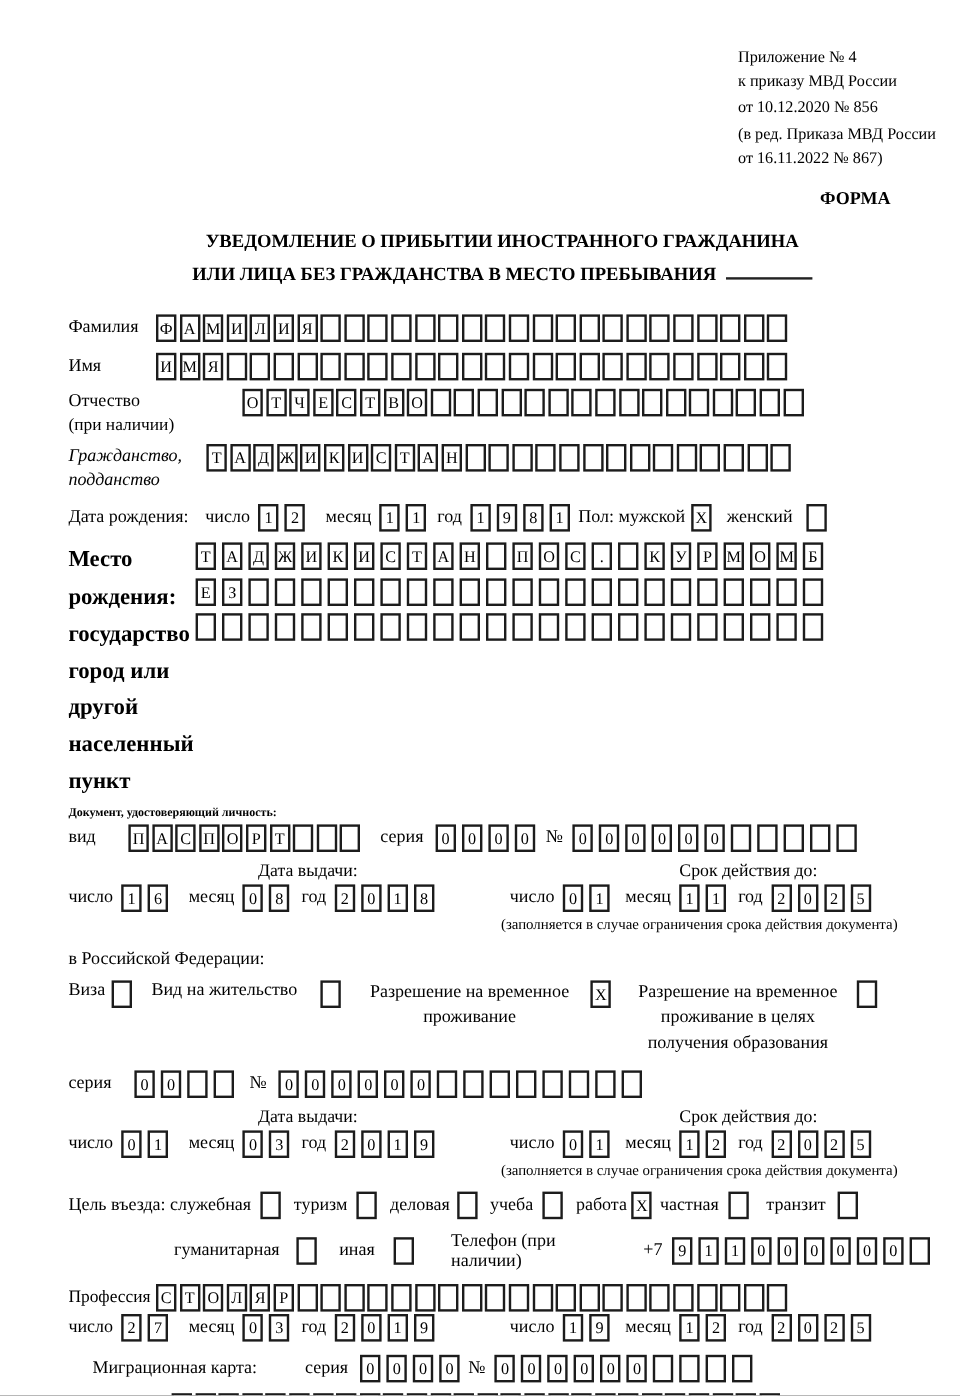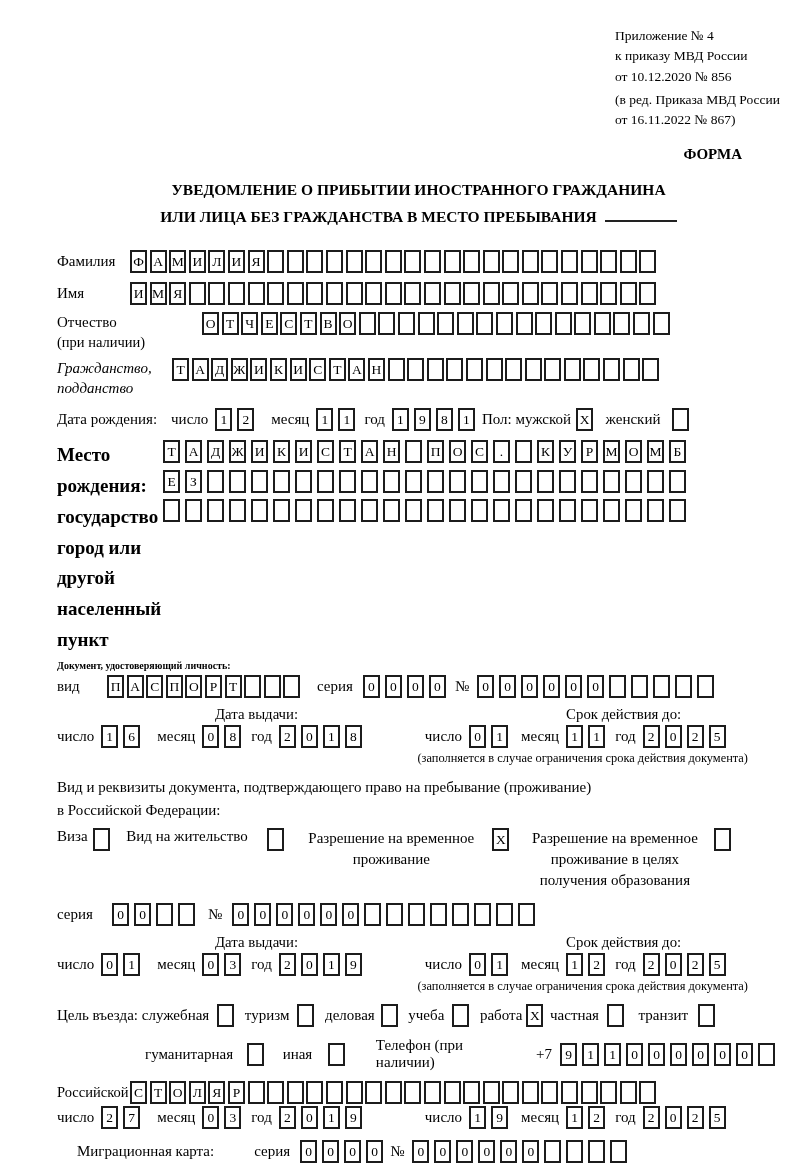--- a/index.html
+++ b/index.html
@@ -1,20 +1,20 @@
 <!DOCTYPE html>
 <html><head>
 <meta charset="utf-8">
 <style>
   * { margin:0; padding:0; box-sizing:border-box; }
   html,body { background:#888; }
   .page {
     width:800px; height:1163px; margin:0 auto; background:#fff; color:#000;
     font-family:"Liberation Serif", serif; font-size:15px;
-    padding:26px 20px 10px 57px; overflow:hidden; position:relative;
+    padding:38px 20px 10px 57px; overflow:hidden; position:relative;
   }
   .annex { width:200px; margin-left:558px; font-size:13.5px; line-height:1.5; }
   .annex .sub { margin-top:3px; }
   .forma { text-align:right; padding-right:38px; font-weight:bold; font-size:15px; margin-top:16px; }
   .title { text-align:center; font-weight:bold; font-size:15.5px; line-height:1.7; margin-top:14px; }
   .blankline { display:inline-block; width:72px; border-bottom:2.5px solid #222; height:13px; margin-left:8px; }
   .sect { font-weight:bold; font-size:14.6px; margin-top:24px; }
 
   .row { display:flex; align-items:center; margin-top:9px; }
   .row.top { align-items:flex-start; }
@@ -385,21 +385,20 @@
     <span class="cells wide">
         <span class="cell">2</span>
         <span class="cell">0</span>
         <span class="cell">2</span>
         <span class="cell">5</span>
       </span>
   </div>
   <div class="note-r">(заполняется в случае ограничения срока действия документа)</div>
 
   <div class="para">
-    <div>Вид и реквизиты документа, подтверждающего право на пребывание (проживание)</div>
     <div>в Российской Федерации:</div>
   </div>
 
   <div class="row top" style="margin-top:6px;">
     <span class="opt">
       <span class="optlbl">Виза</span>
       <span class="cells">
           <span class="cell"></span>
         </span>
     </span>
@@ -548,21 +547,21 @@
         <span class="cell">0</span>
         <span class="cell">0</span>
         <span class="cell">0</span>
         <span class="cell">0</span>
         <span class="cell">0</span>
         <span class="cell"></span>
       </span>
   </div>
 
   <div class="row" style="margin-top:10px;">
-    <span class="lbl" style="width:73px; font-size:14.5px;">Российской</span>
+    <span class="lbl" style="width:73px; font-size:14.5px;">Профессия</span>
     <span class="cells">
         <span class="cell">С</span>
         <span class="cell">Т</span>
         <span class="cell">О</span>
         <span class="cell">Л</span>
         <span class="cell">Я</span>
         <span class="cell">Р</span>
         <span class="cell"></span>
         <span class="cell"></span>
         <span class="cell"></span>

